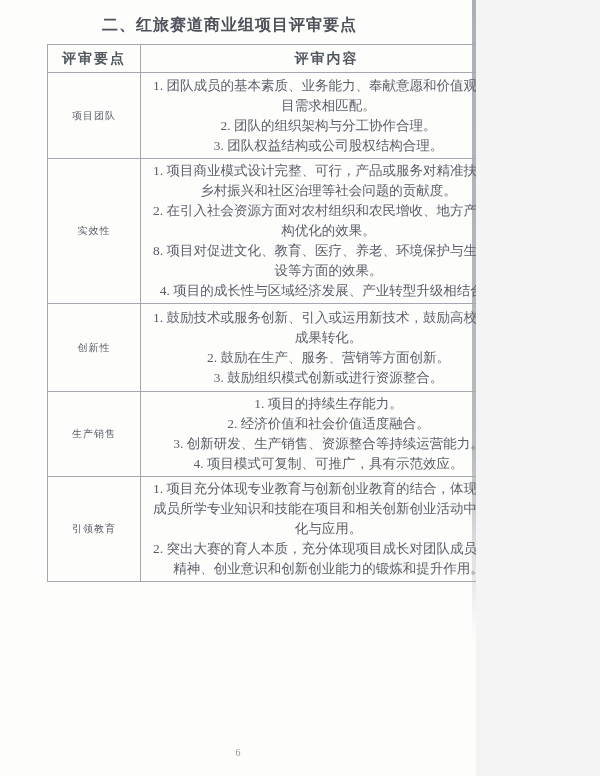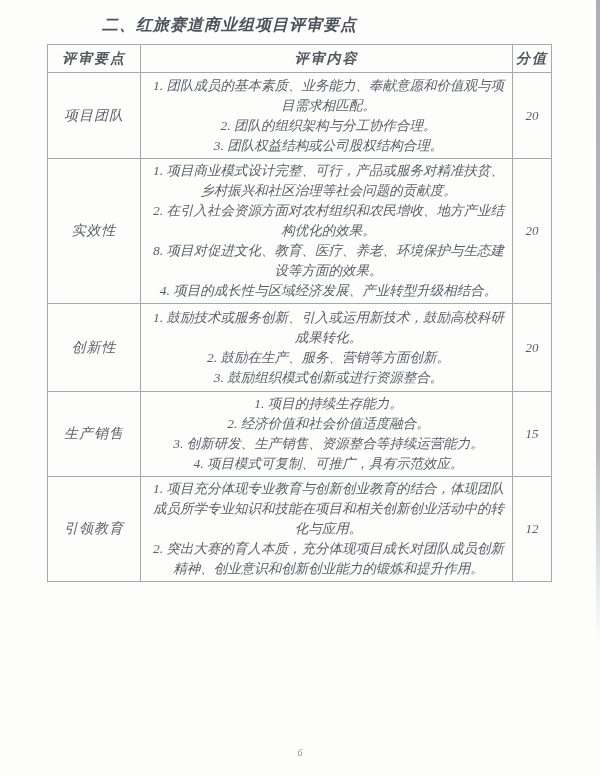--- a/index.html
+++ b/index.html
@@ -3,25 +3,24 @@
 <meta charset="utf-8">
 <style>
   html, body { margin: 0; padding: 0; }
   body {
     width: 600px; height: 776px;
     background: #f4f4f4;
     font-family: "Liberation Serif", "DejaVu Serif", serif;
   }
   .page {
     position: relative;
-    width: 600px; height: 776px;
+    width: 476px; height: 776px;
     background: #fdfdfc;
     overflow: hidden;
     color: #575c64;
-    font-style: italic;
   }
   .scan-edge {
     position: absolute; top: 0; right: 0;
     width: 4px; height: 640px;
     background: linear-gradient(to bottom, #aab0b6 0%, #b6bbc0 70%, rgba(182,187,192,0) 100%);
   }
   .doc-title {
     position: absolute;
     top: 15px; left: 102px;
     font-size: 16px;
@@ -51,21 +50,21 @@
   tr.hdr { height: 28px; margin-top: 8px; }
   tr.hdr th {
     font-size: 14px;
     font-weight: 600;
     letter-spacing: 2px;
     text-align: center;
     color: #53585f;
   }
   td.crit {
     text-align: center;
-    font-size: 14px;
+    font-size: 10px;
     letter-spacing: 1px;
     padding: 0 2px;
   }
   td.cont {
     padding: 2px 4px 2px 8px;
     line-height: 20px;
     white-space: pre-line;   
     text-align: center;
   }
   td.score {

